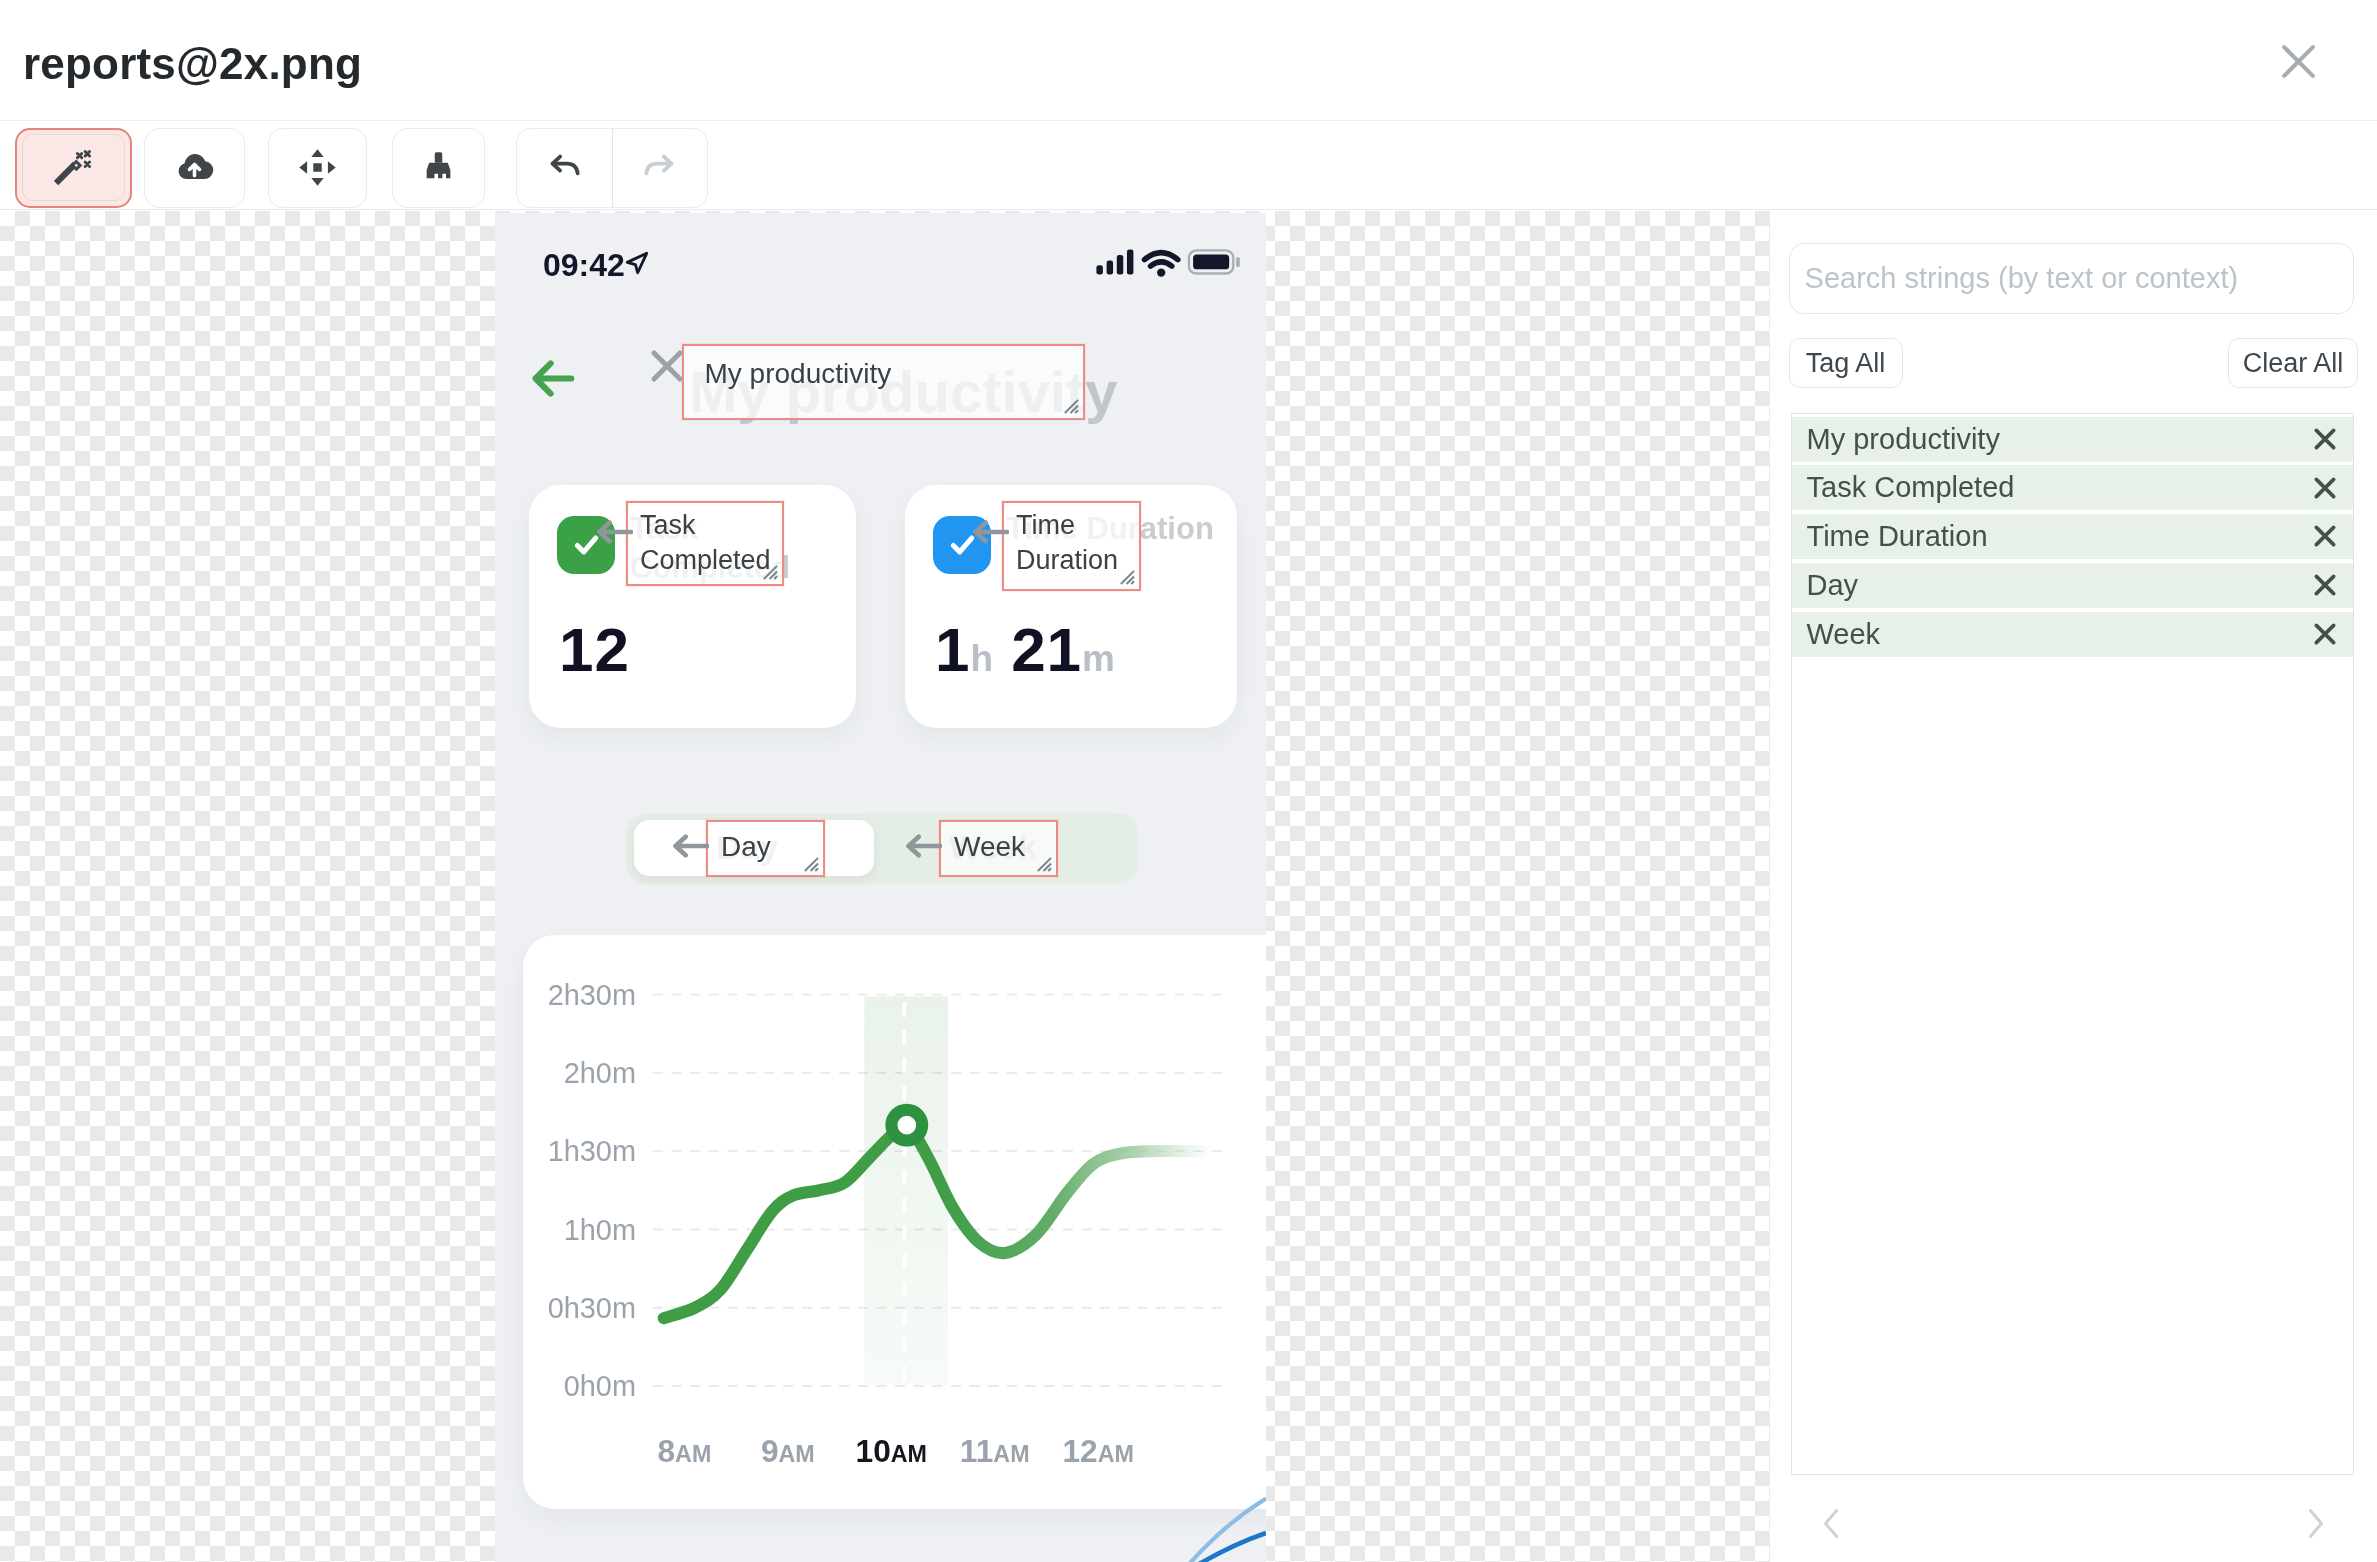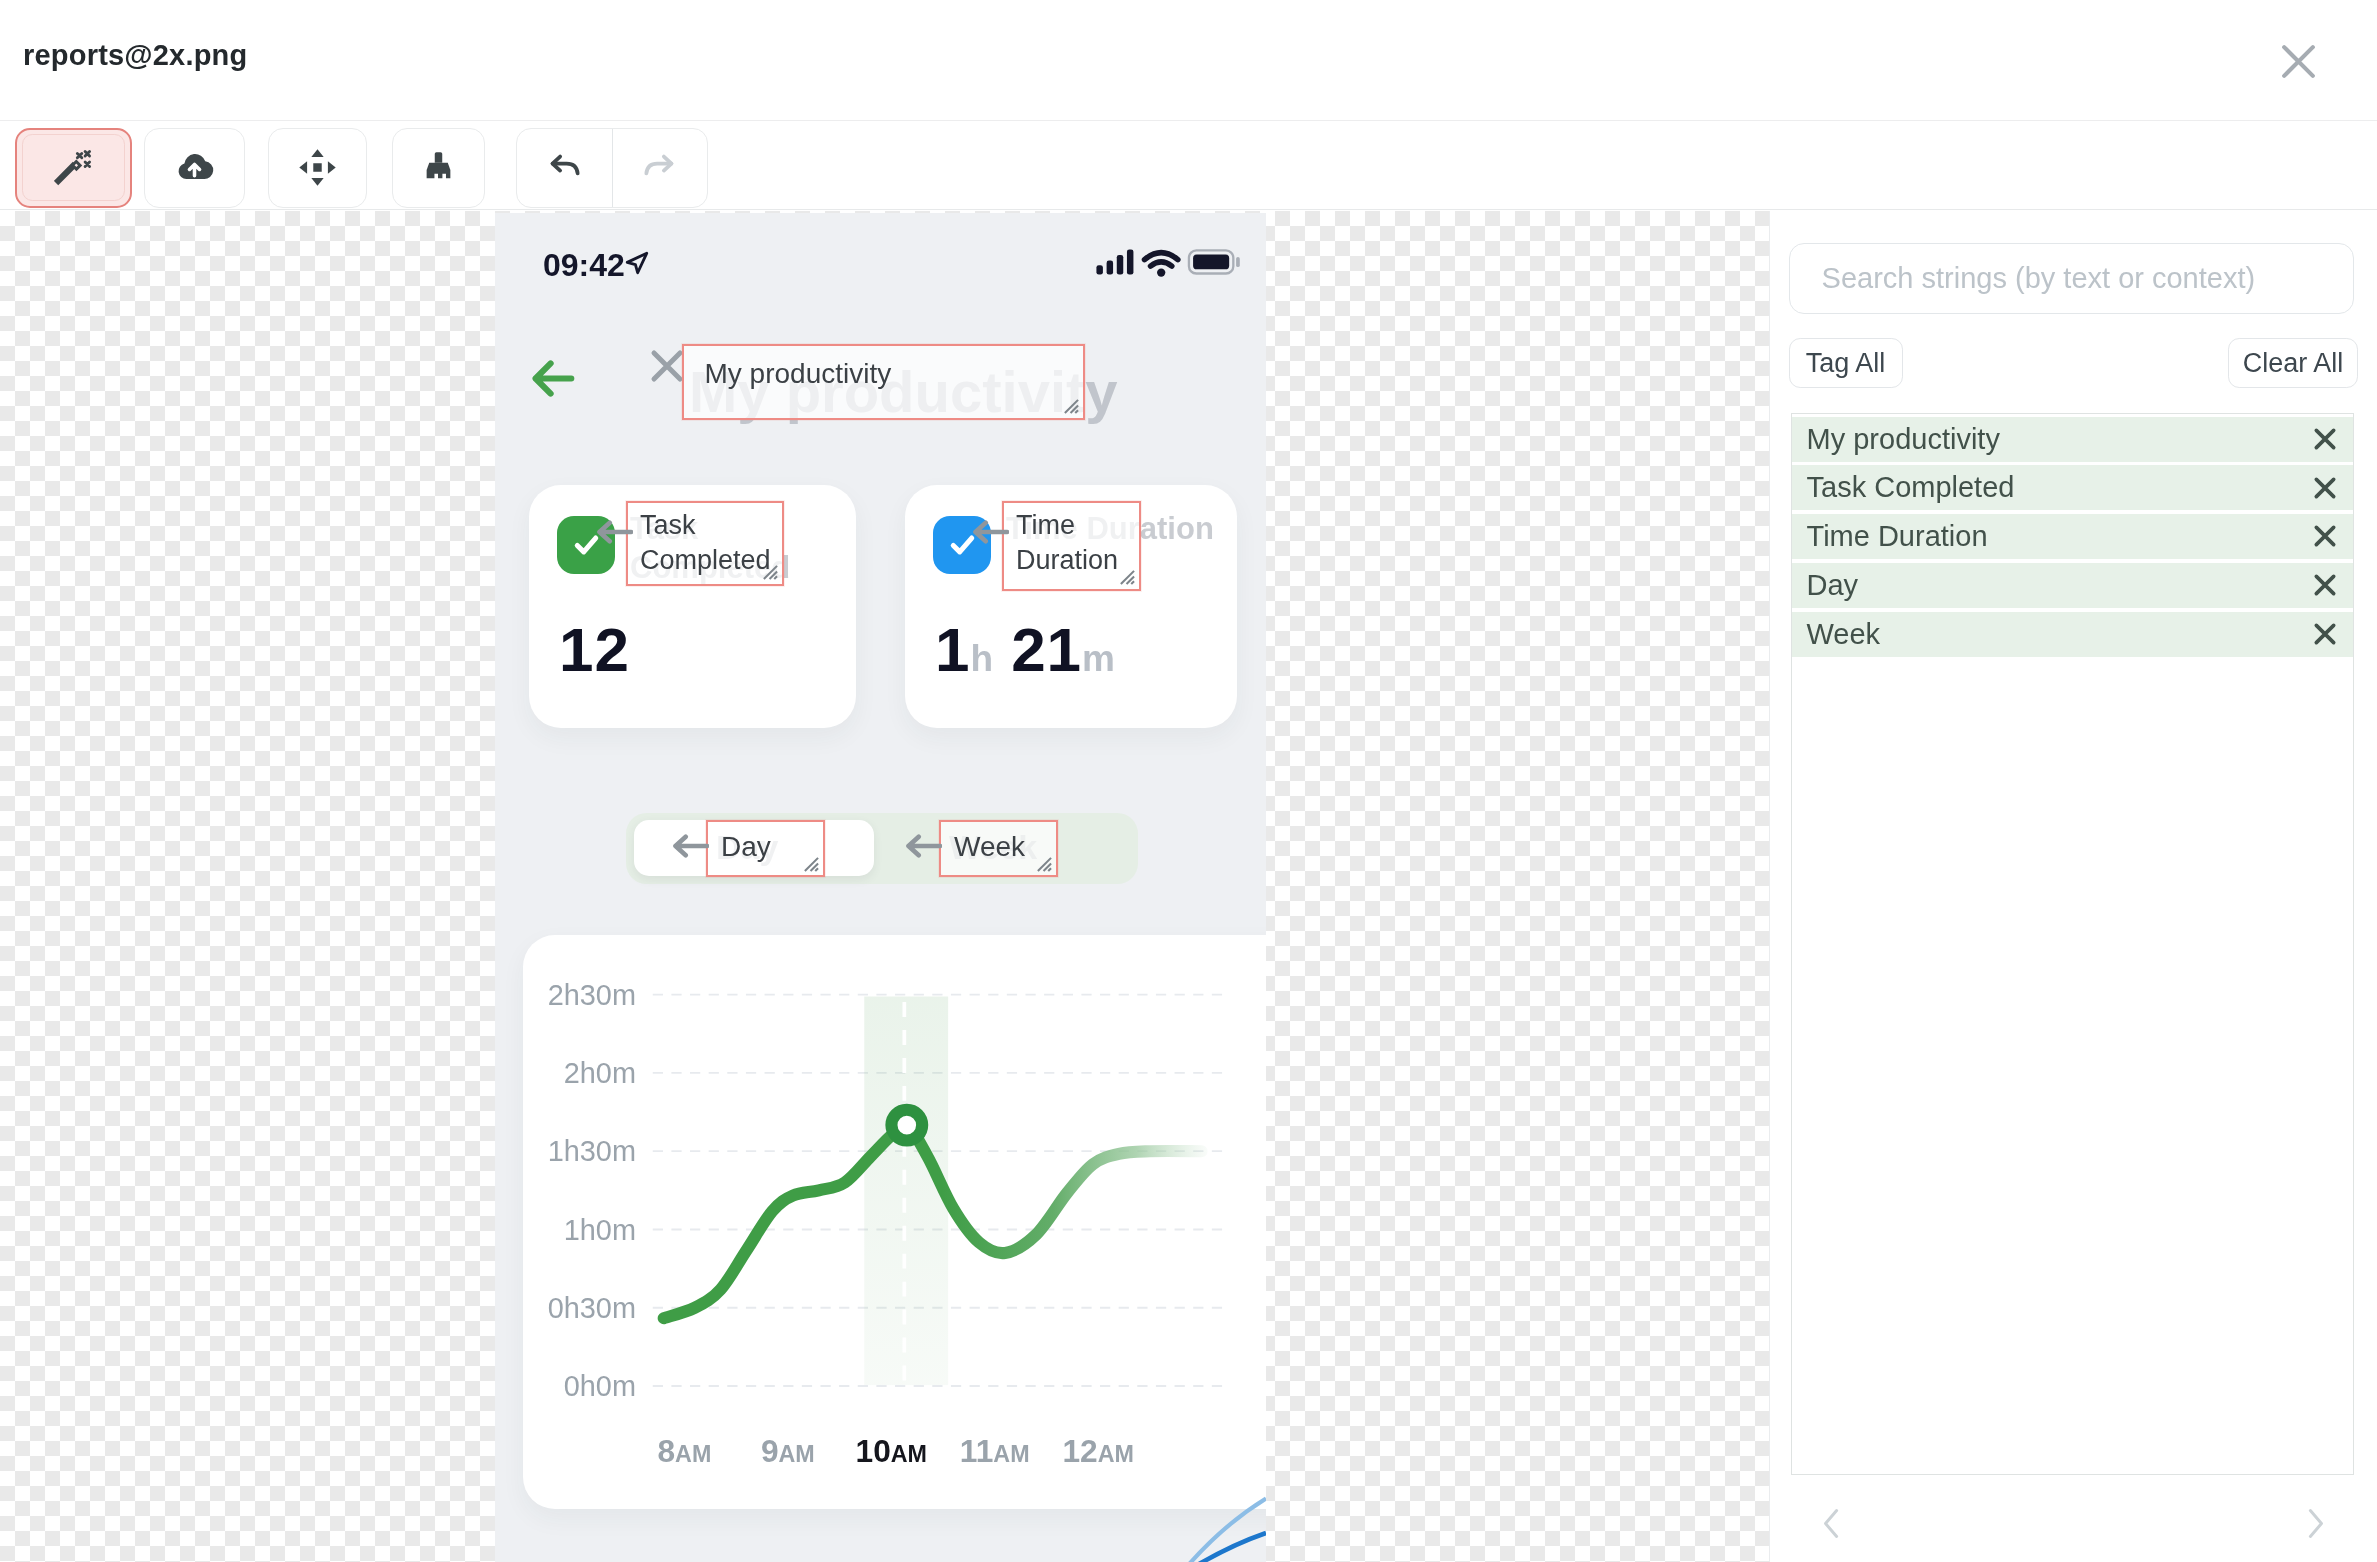--- a/index.html
+++ b/index.html
@@ -3,21 +3,21 @@
 <meta charset="utf-8">
 <style>
 *{margin:0;padding:0;box-sizing:border-box}
 html,body{width:2377px;height:1562px}
 body{position:relative;font-family:"Liberation Sans","DejaVu Sans",sans-serif;background:#fff;overflow:hidden;color:#2b3136}
 .abs{position:absolute}
 svg{display:block}
 
 
 #titlebar{left:0;top:0;width:2377px;height:121px;background:#fff;border-bottom:0.9px solid #ededee}
-#page-title{left:23px;top:39px;font-size:29px;font-weight:700;color:#24292d;letter-spacing:0.2px}
+#page-title{left:23px;top:39px;font-size:44px;font-weight:700;color:#24292d;letter-spacing:0.2px}
 #close-btn{left:2278px;top:41px;width:41px;height:41px;cursor:pointer}
 #close-btn path{stroke:#a6acb2;stroke-width:4;stroke-linecap:round;fill:none}
 
 
 #toolbar{left:0;top:121px;width:2377px;height:89px;background:#fff;border-bottom:1.9px solid #e7e9ea}
 .tool-btn{top:6.5px;height:80px;background:#fff;border:1.9px solid #e9ebec;border-radius:15px;display:flex;align-items:center;justify-content:center;cursor:pointer}
 .tool-btn svg{width:39px;height:39px}
 .tool-ic{fill:#3e4649}
 .tool-stroke{stroke:#3e4649;stroke-width:2.6;fill:none;stroke-linecap:round;stroke-linejoin:round}
 #tool-wand{left:15px;width:117px;border:2.8px solid var(--c-selected_tool_border,#e5837d);background:var(--c-selected_tool_bg,#fbe7e6)}
@@ -105,21 +105,21 @@
 .gridline{stroke:#e7eaee;stroke-width:2;stroke-dasharray:11 9}
 #chart-line{fill:none;stroke:url(#lineGrad);stroke-width:13;stroke-linecap:round}
 #vdash{stroke:#fff;stroke-width:4;stroke-dasharray:16 14}
 #peak-marker{fill:#fff;stroke:#2e9140;stroke-width:13}
 
 
 #blue-curves{left:634px;top:1275px;width:137px;height:75px}
 
 
 #sidebar{left:1769px;top:211px;width:608px;height:1352px;background:#fff;border-left:0.9px solid #eaecee}
-#search-input{left:18.6px;top:32px;width:565px;height:71px;border:1.9px solid #e3e7ea;border-radius:15px;font-size:29px;color:#3a434c;padding:0 32px;outline:none;font-family:inherit;background:#fff}
+#search-input{left:18.6px;top:32px;width:565px;height:71px;border:1.9px solid #e3e7ea;border-radius:15px;font-size:29px;color:#3a434c;padding:0 15px;outline:none;font-family:inherit;background:#fff}
 #search-input::placeholder{color:#bcc3c9}
 .side-btn{top:127px;height:50px;border:1.9px solid #e3e6e9;border-radius:11.2px;background:#fff;font-size:27px;color:#3d474e;display:flex;align-items:center;justify-content:center;cursor:pointer}
 #tagall-btn{left:18.6px;width:114px}
 #clearall-btn{left:458px;width:130px}
 #strings-panel{left:20.5px;top:202px;width:563px;height:1062px;border:1.9px solid #dfe3e2;background:#fff}
 .srow{position:relative;margin-top:3.7px;height:45px;background:var(--c-list_item_bg,#e7f1e8);display:flex;align-items:center;cursor:pointer}
 .srow:first-child{margin-top:2.8px}
 .srow-label{margin-left:15px;font-size:29px;color:#42514a}
 .srow-x{position:absolute;right:15px;top:9.3px;width:26px;height:26px;cursor:pointer}
 .srow-x path{stroke:#42514a;stroke-width:3.4;stroke-linecap:round;fill:none}

